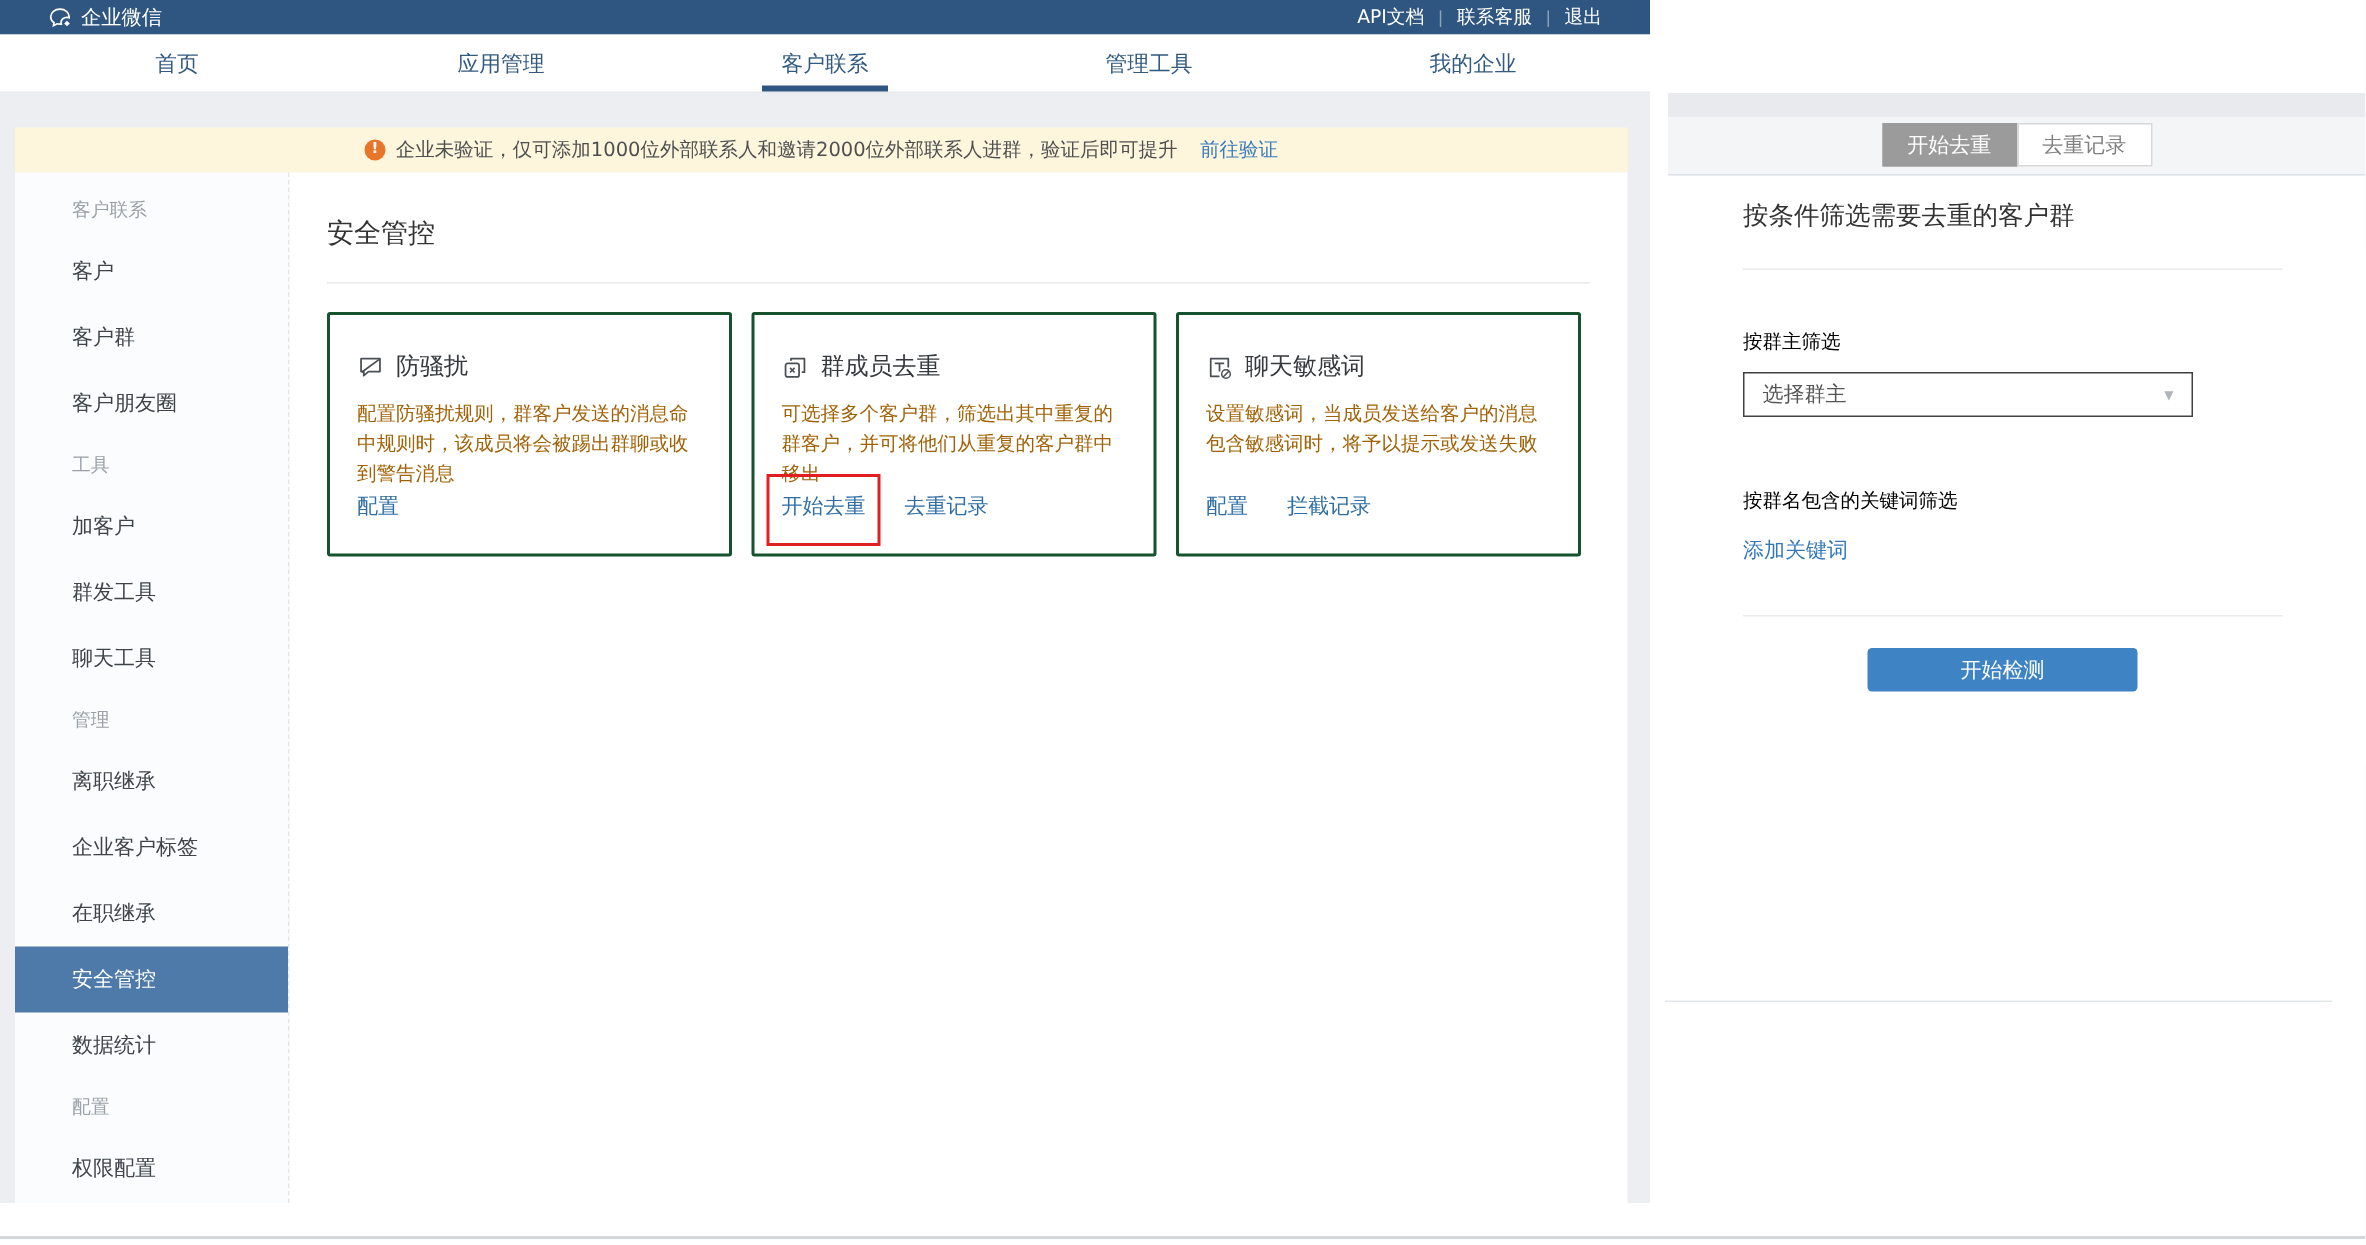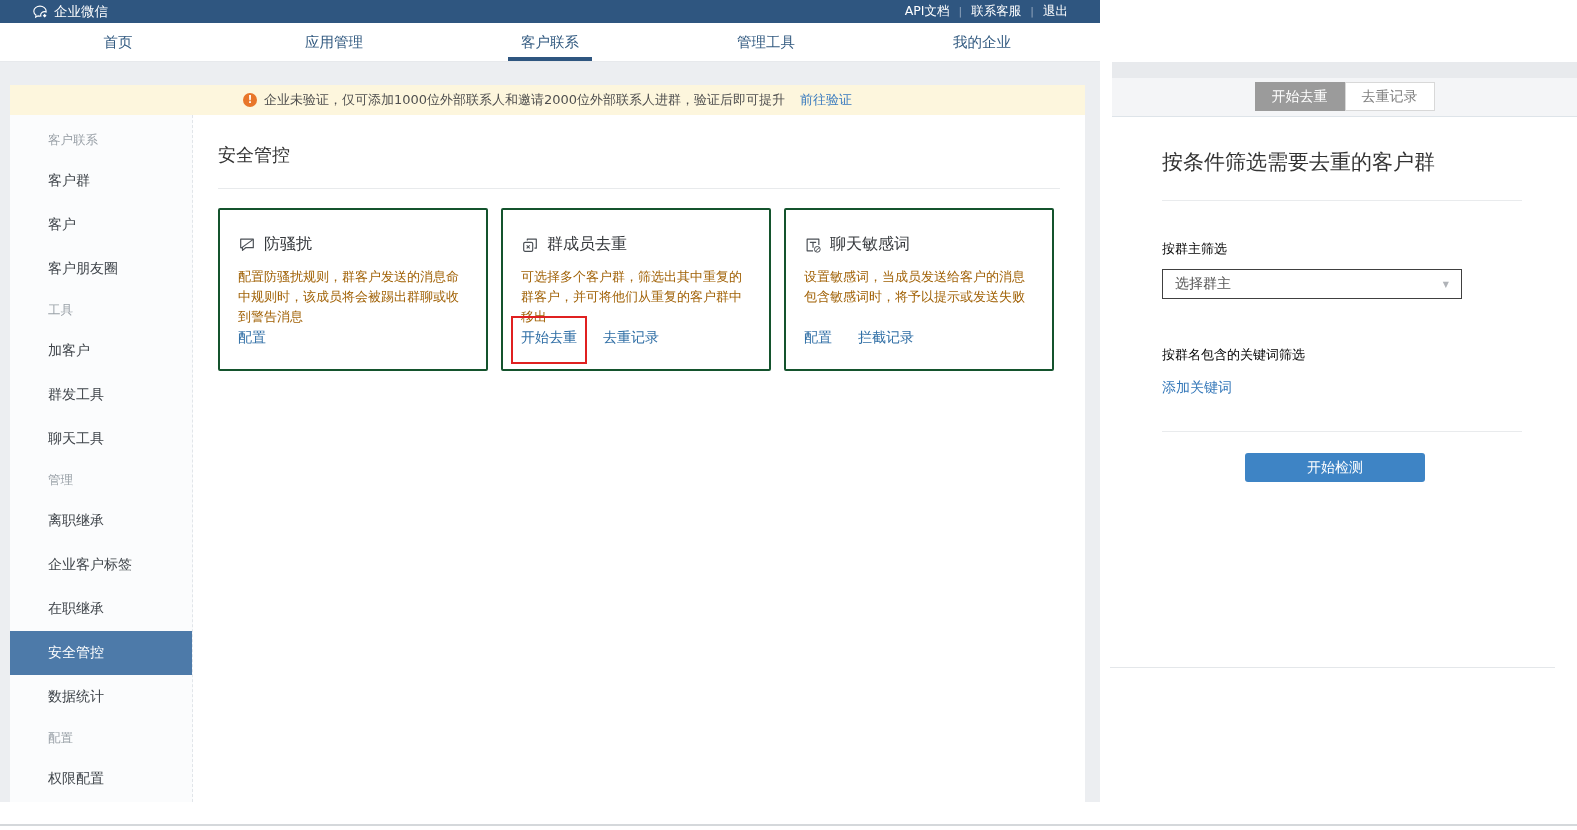--- a/index.html
+++ b/index.html
@@ -55,21 +55,21 @@
 
   
   .right-panel { position:absolute; left:1112px; top:0; width:465px; height:802px; background:#fff; }
   .panel-strip { position:absolute; left:0; top:62px; width:465px; height:16px; background:#e8eaed; }
   .panel-tabs { position:absolute; left:0; top:78px; width:465px; height:39px; background:#f4f5f7;
     border-bottom:1px solid #dee4e9; display:flex; justify-content:center; padding-top:4px; }
   .tab { width:90px; height:29px; font-size:14px; background:#fff; color:#808080;
     border:1px solid #d8d8d8; cursor:pointer; font-family:inherit; }
   .tab.active { background:#9b9b9b; color:#fff; border-color:#9b9b9b; }
   .panel-content { position:absolute; left:50px; top:117px; width:360px; }
-  .panel-heading { margin-top:31px; font-size:21px; font-weight:normal; color:#333; }
+  .panel-heading { margin-top:15px; font-size:17px; font-weight:normal; color:#333; }
   .p-divider { border-bottom:1px solid #e9ebed; }
   .p-div1 { margin-top:24px; }
   .p-label { font-size:13px; color:#000000; }
   .p-label1 { margin-top:39px; }
   .p-label2 { margin-top:47px; }
   .select { margin-top:11px; width:300px; height:30px; border:1px solid #404040; background:#fff;
     display:flex; align-items:center; justify-content:space-between; padding:0 12px;
     font-size:14px; color:#555; cursor:pointer; }
   .caret { font-size:8px; color:#b0b3b8; }
   .add-kw { display:inline-block; margin-top:15px; font-size:14px; color:#3578b9;
@@ -119,22 +119,22 @@
     </nav>
 
     <div class="banner">
       <span class="info-icon">!</span>
       <span>企业未验证，仅可添加1000位外部联系人和邀请2000位外部联系人进群，验证后即可提升</span>
       <a>前往验证</a>
     </div>
 
     <aside class="sidebar">
       <div class="side-header">客户联系</div>
+      <div class="side-item">客户</div>
       <div class="side-item">客户群</div>
-      <div class="side-item">客户</div>
       <div class="side-item">客户朋友圈</div>
       <div class="side-header">工具</div>
       <div class="side-item">加客户</div>
       <div class="side-item">群发工具</div>
       <div class="side-item">聊天工具</div>
       <div class="side-header">管理</div>
       <div class="side-item">离职继承</div>
       <div class="side-item">企业客户标签</div>
       <div class="side-item">在职继承</div>
       <div class="side-item selected">安全管控</div>

